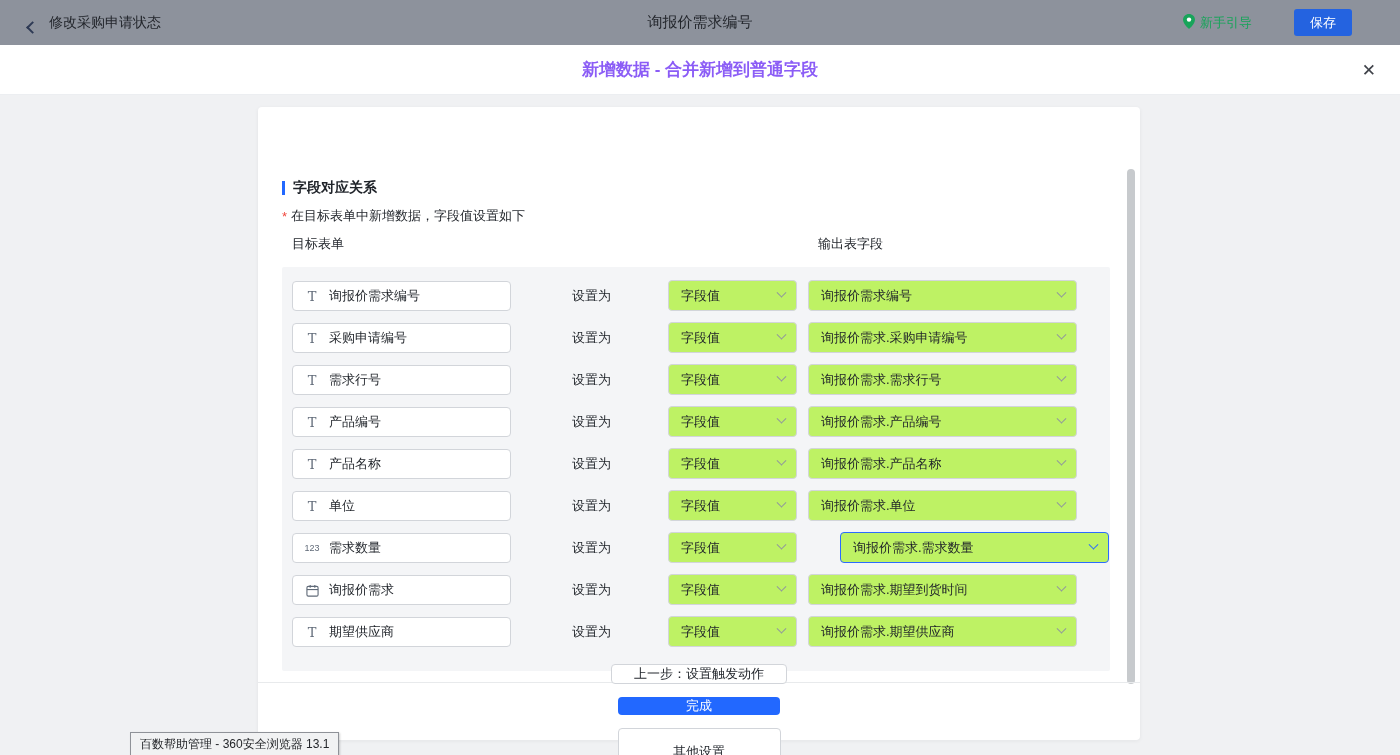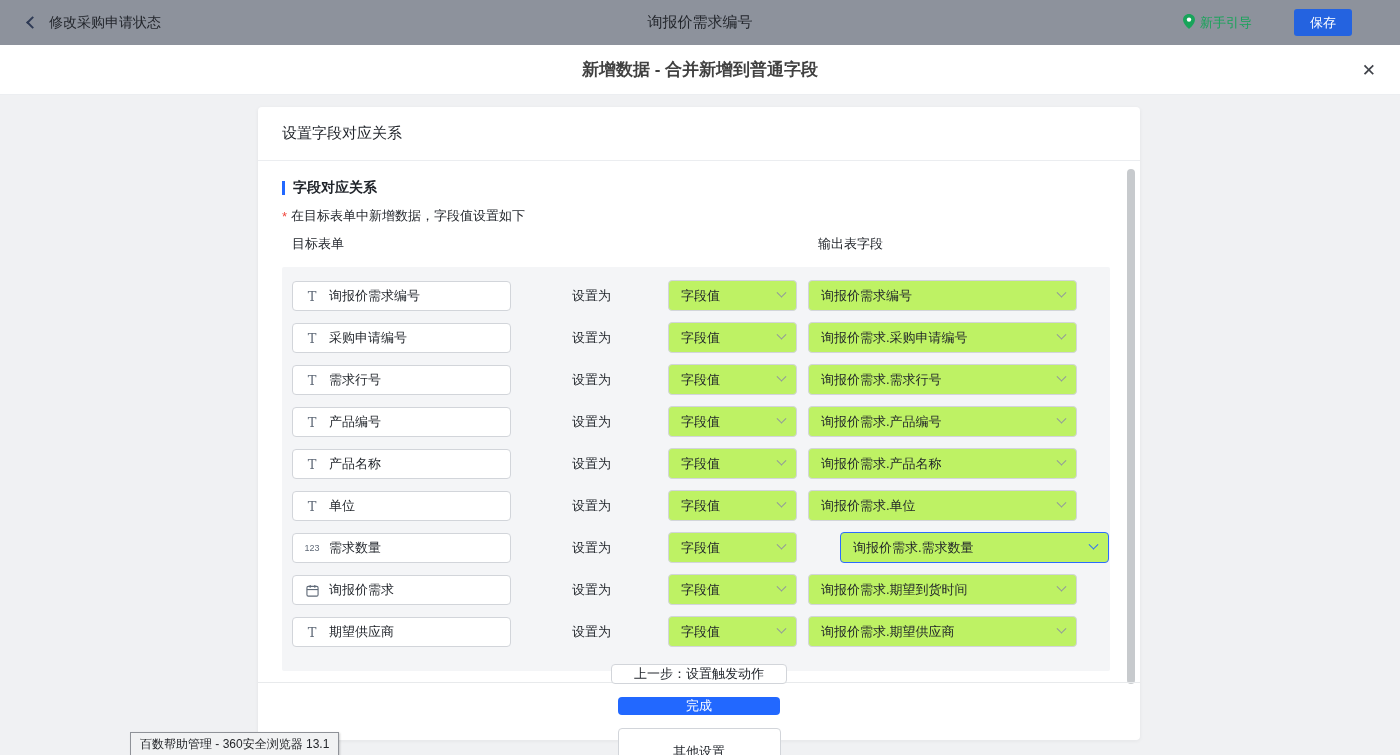--- a/index.html
+++ b/index.html
@@ -11,21 +11,21 @@
     font-family: "Liberation Sans", "DejaVu Sans", sans-serif;
     color: #1f2329;
     font-size: 13px;
   }
 
   
   .topbar {
     position: absolute; top:0; left:0; width:1400px; height:45px;
     background:#8d929c; display:flex; align-items:center;
   }
-  .topbar-left { display:flex; align-items:center; gap:12px; margin-left:28px; }
+  .topbar-left { display:flex; align-items:flex-end; gap:12px; margin-left:28px; }
   .back-icon {
     width:9px; height:9px;
     border-left:2px solid #2e3a55; border-bottom:2px solid #2e3a55;
     transform:rotate(45deg); cursor:pointer;
   }
   .back-label { font-size:14px; color:#23262c; font-weight:500; }
   .topbar-title {
     position:absolute; left:50%; transform:translateX(-50%);
     font-size:15px; color:#23262c; font-weight:500;
   }
@@ -37,21 +37,21 @@
     border:none; border-radius:3px; font-size:13px; cursor:pointer;
     font-family:inherit;
   }
 
   
   .titlebar {
     position:absolute; top:45px; left:0; width:1400px; height:50px;
     background:#fff; border-bottom:1px solid #eceef1;
     display:flex; align-items:center; justify-content:center;
   }
-  .modal-title { font-size:17px; font-weight:600; color:#404040; }
+  .modal-title { font-size:17px; font-weight:600; color:#8b5cf6; }
   .close-icon {
     position:absolute; right:24px; top:50%; transform:translateY(-50%);
     font-size:17px; color:#40434a; cursor:pointer; line-height:1;
   }
 
   
   .card {
     position:absolute; left:258px; top:107px; width:882px; height:633px;
     background:#fff; border-radius:4px;
     box-shadow:0 1px 4px rgba(31,35,41,0.06);
@@ -156,21 +156,20 @@
     <button class="save-btn">保存</button>
   </div>
 </div>
 
 <div class="titlebar">
   <span class="modal-title">新增数据 - 合并新增到普通字段</span>
   <span class="close-icon">✕</span>
 </div>
 
 <div class="card">
-  <div class="card-header">设置字段对应关系</div>
 
   <div class="section-title">
     <span class="section-bar"></span>
     <span>字段对应关系</span>
   </div>
 
   <div class="hint-line">
     <span class="req-mark">*</span>
     <span>在目标表单中新增数据，字段值设置如下</span>
   </div>

